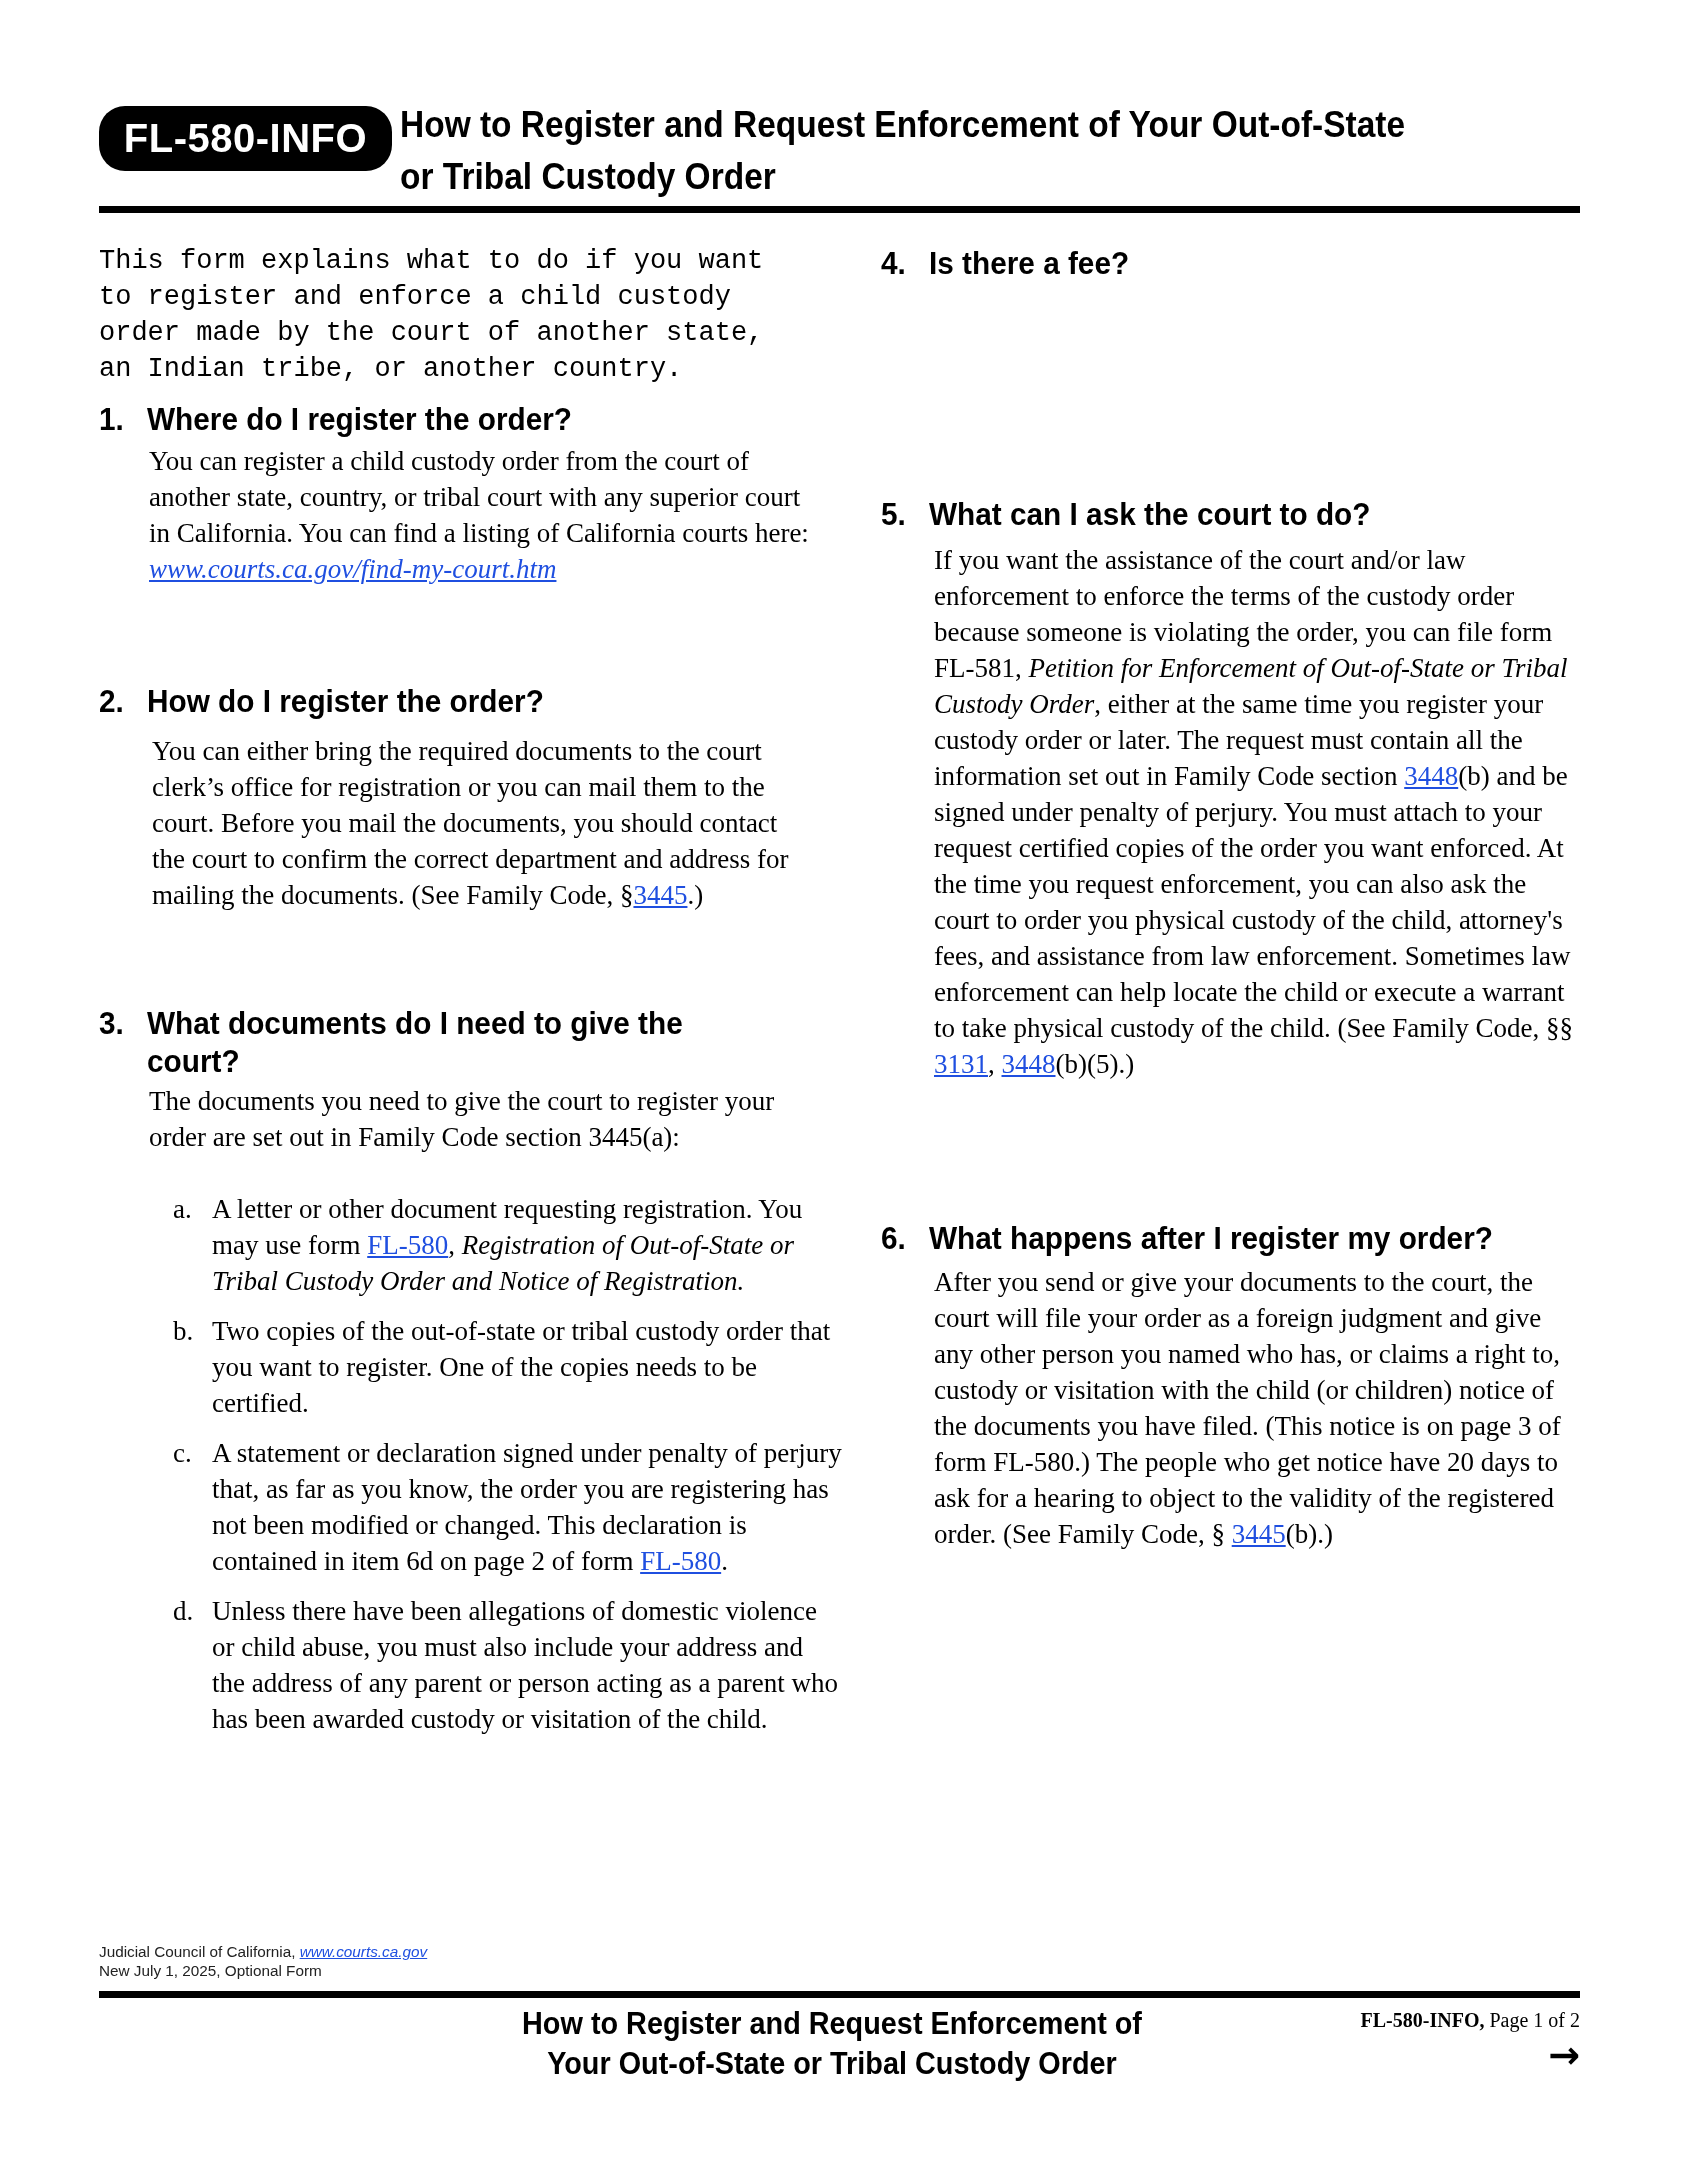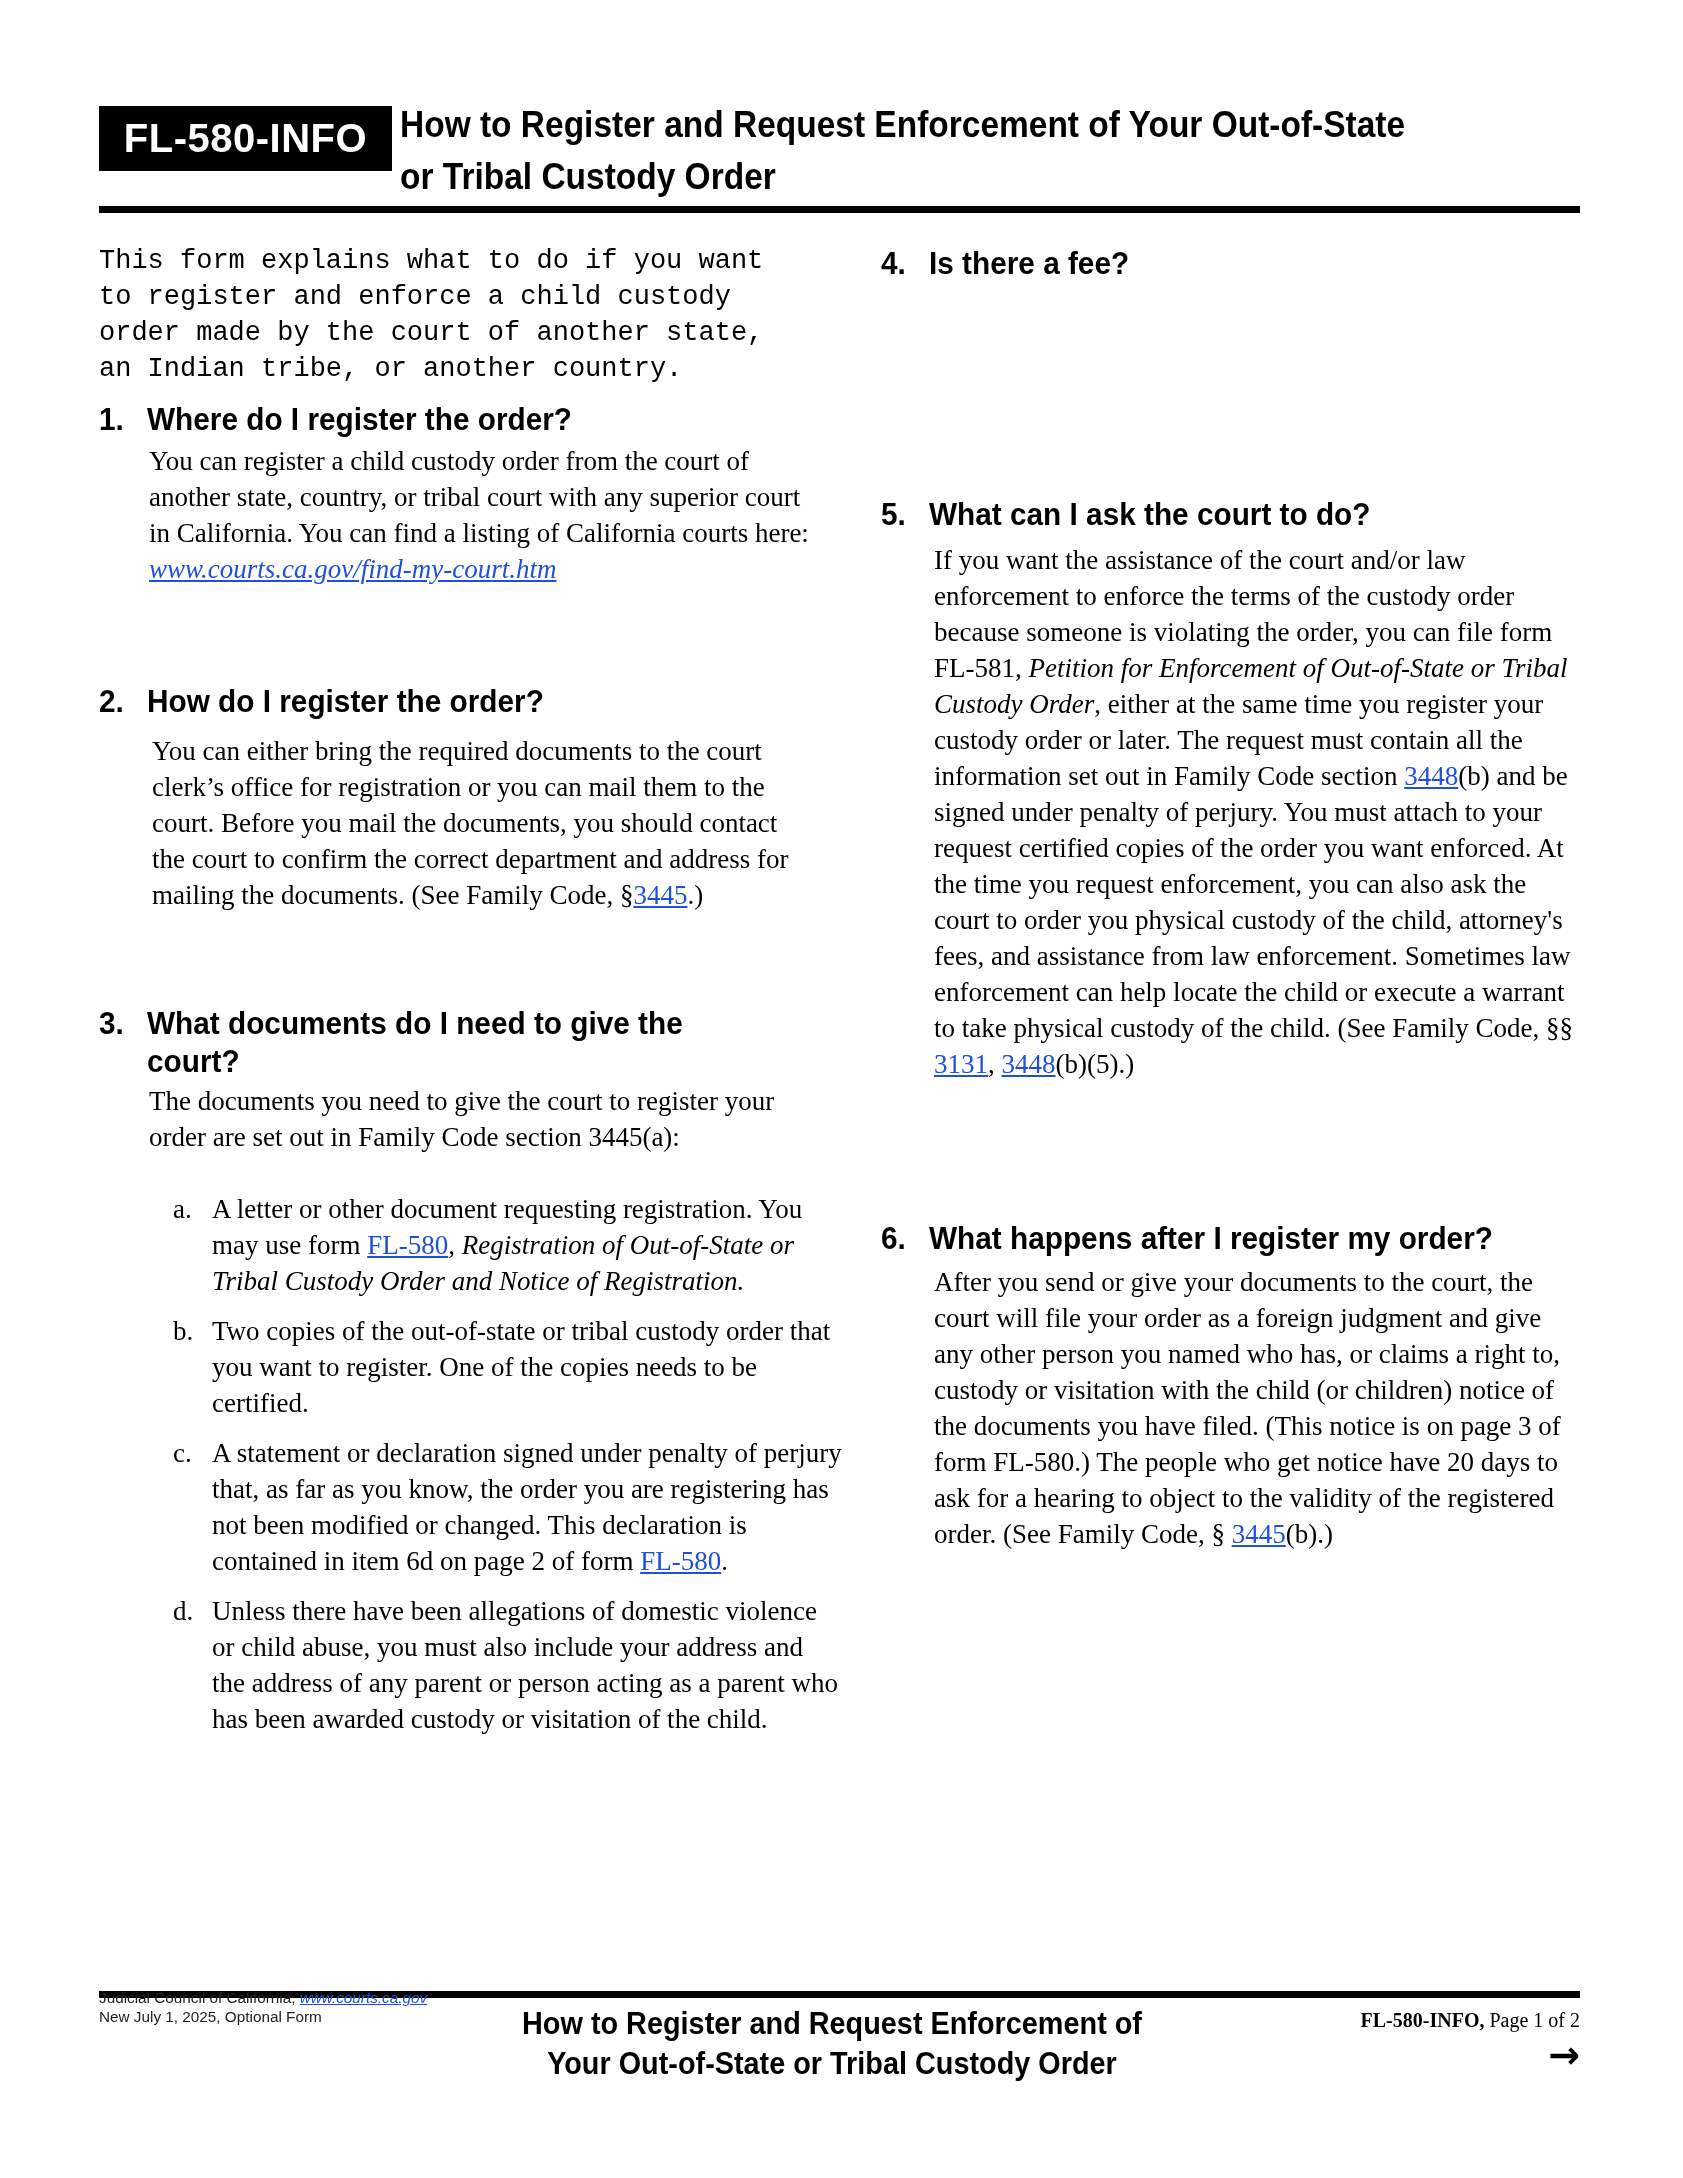--- a/index.html
+++ b/index.html
@@ -1,33 +1,33 @@
 <!DOCTYPE html>
 <html><head>
 <meta charset="utf-8">
 <style>
   html, body { margin:0; padding:0; background:#ffffff; }
   body { width:1683px; height:2178px; position:relative; overflow:hidden; color:#000; }
   a, .link { color:#1f4fe0; text-decoration:underline; }
   .form-id-box { position:absolute; left:99px; top:106px; width:293px; height:65px; background:#000; color:#fff;
-    font-family:"Liberation Sans", sans-serif; font-weight:bold; font-size:40px; line-height:65px; text-align:center; letter-spacing:0.5px; }
+    font-family:"Liberation Sans", sans-serif; font-weight:bold; font-size:40px; line-height:65px; text-align:center; letter-spacing:0.5px;border-radius:26px; }
   .title { position:absolute; left:400px; top:99px; width:1188px; font-family:"Liberation Sans", sans-serif; font-weight:bold; font-size:36px; line-height:52px; transform:scaleX(0.93); transform-origin:left top; }
   .rule-top { position:absolute; left:99px; top:206px; width:1481px; height:7px; background:#000; }
   .col { position:absolute; font-family:Liberation Mono, monospace; font-size:27px; line-height:36px; }
   .intro { left:99px; top:243px; width:673px; }
   .sec { position:absolute; }
   .sec-h { font-family:"Liberation Sans", sans-serif; font-weight:bold; font-size:31px; line-height:38px; position:relative; padding-left:50px; transform:scaleX(0.96); transform-origin:left top;}
   .sec-h .num { position:absolute; left:0; top:0; }
   .sec-body { font-family:"Liberation Serif", serif; font-size:27px; line-height:36px; padding-left:50px; }
   .sublist { margin-top:22px; }
   .subitem { position:relative; padding-left:63px; margin-bottom:14px; }
   .subitem .letter { position:absolute; left:24px; top:0; }
   i { font-style:italic; }
   .rule-bottom { position:absolute; left:99px; top:1991px; width:1481px; height:7px; background:#000; }
-  .foot-left { position:absolute; left:99px; top:1988px; font-family:"Liberation Sans", sans-serif; font-size:15.3px; line-height:19px; color:#222; }
+  .foot-left { position:absolute; left:99px; top:1942px; font-family:"Liberation Sans", sans-serif; font-size:15.3px; line-height:19px; color:#222; }
   .foot-center { position:absolute; left:446px; top:2004px; width:772px; text-align:center; font-family:"Liberation Sans", sans-serif; font-weight:bold; font-size:31px; line-height:40px; transform:scaleX(0.93); transform-origin:center top; }
   .foot-right { position:absolute; right:103px; top:2007px; text-align:right; font-family:Liberation Serif, serif; font-size:20px; line-height:26px; }
   .foot-right .id { font-weight:bold; }
   .arrow { position:absolute; right:103px; top:2035px; font-family:"DejaVu Sans", sans-serif; font-size:38px; line-height:40px; font-weight:bold; }
 </style>
 </head>
 <body>
 
 <div class="form-id-box">FL-580-INFO</div>
 <div class="title">

